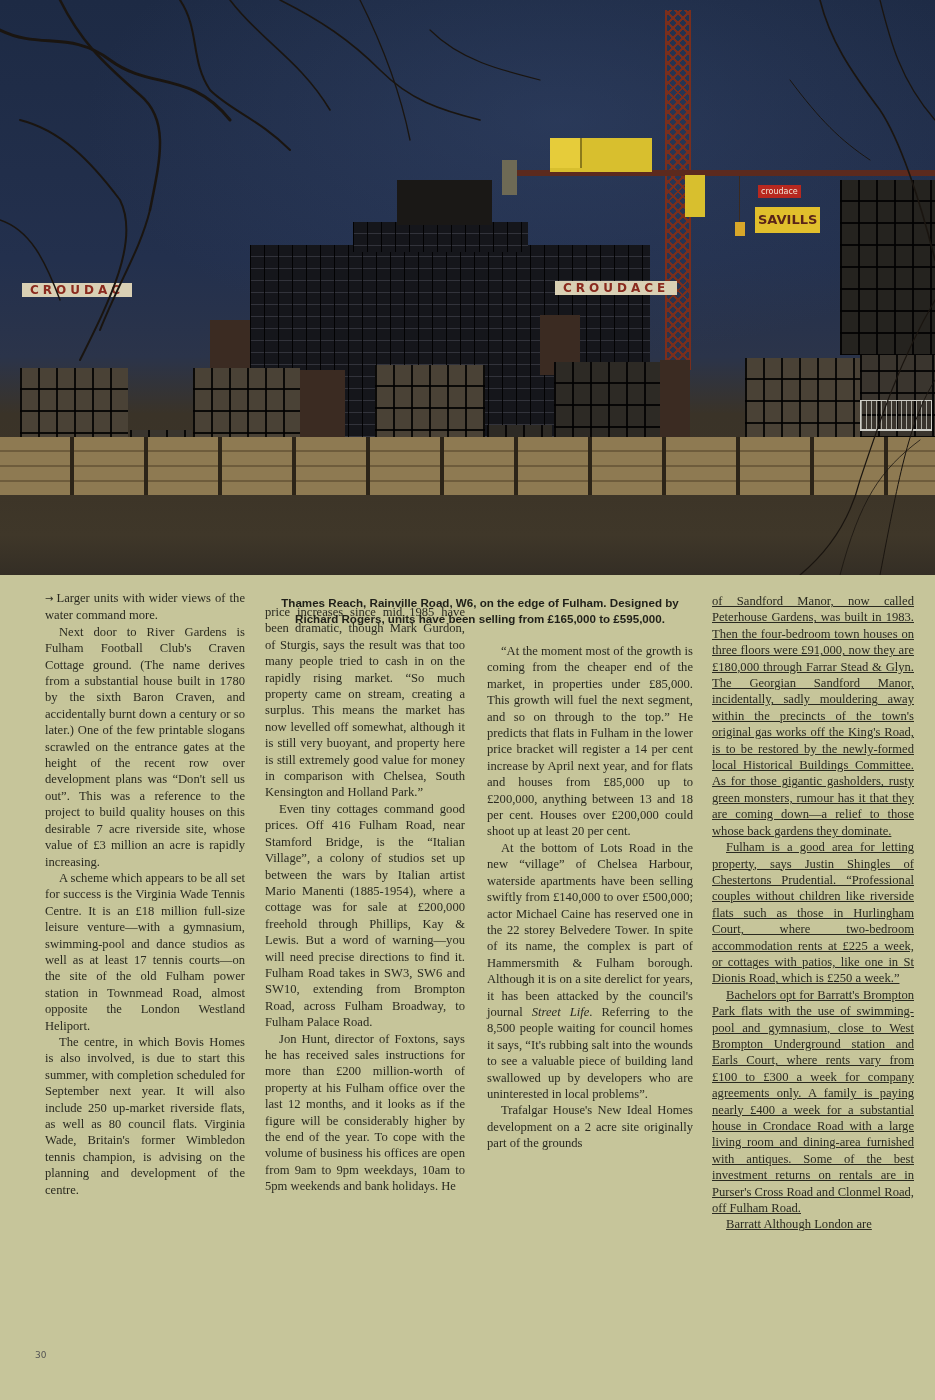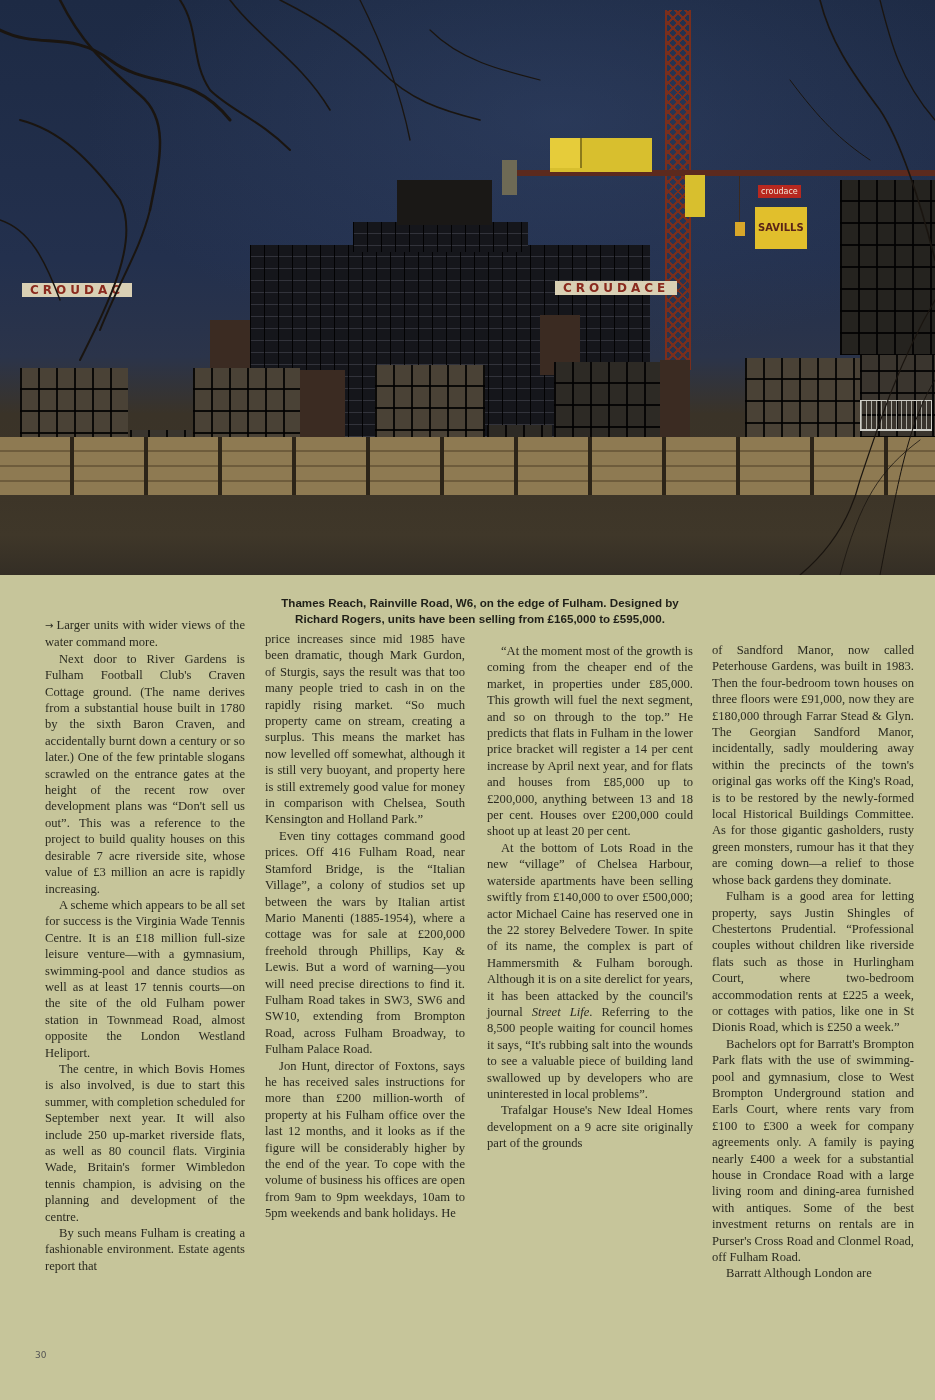--- a/index.html
+++ b/index.html
@@ -35,21 +35,21 @@
   }
   .brick { position:absolute; background:#3b2b22; }
   .sign {
     position:absolute; background:#d9d0b4; color:#8a2a1e;
     font-family:"DejaVu Sans", sans-serif; font-size:12px; font-weight:bold;
     letter-spacing:4px; padding:1px 8px; line-height:12px;
   }
   .sign-red { position:absolute; background:#b8281f; color:#f2e6d6;
     font-family:"DejaVu Sans", sans-serif; font-size:8px; padding:1px 3px; line-height:11px; }
   .sign-yellow { position:absolute; background:#e1bf2c; color:#5a2418;
-    font-family:"DejaVu Sans", sans-serif; font-size:10px; padding:16px 3px; line-height:10px; font-weight:bold; }
+    font-family:"DejaVu Sans", sans-serif; font-size:13px; padding:8px 3px; line-height:10px; font-weight:bold; }
   .balcony { position:absolute; border:1px solid #cfcfc8; border-bottom-width:2px;
     background:repeating-linear-gradient(90deg, rgba(220,220,210,0.7) 0 1px, transparent 1px 5px); }
   .crane-mast { position:absolute; left:665px; top:10px; width:22px; height:360px;
     background:repeating-linear-gradient(45deg,#7a2e1c 0 2px, transparent 2px 7px),
                repeating-linear-gradient(-45deg,#7a2e1c 0 2px, transparent 2px 7px);
     border-left:2px solid #7a2e1c; border-right:2px solid #7a2e1c; }
   .crane-jib { position:absolute; left:505px; top:170px; width:430px; height:6px; background:#5c2a1e; }
   .crane-counter { position:absolute; left:550px; top:138px; width:102px; height:34px; background:#d8bf2e; }
   .crane-counter2 { position:absolute; left:550px; top:138px; width:30px; height:30px; background:#e6cc3a; border-right:2px solid #8b7a1a; }
   .crane-cab { position:absolute; left:685px; top:175px; width:20px; height:42px; background:#d8bf2e; }
@@ -70,25 +70,25 @@
     position:absolute; left:262px; top:595px; width:436px;
     font-family:Liberation Sans, sans-serif; font-weight:bold; font-size:11.6px;
     line-height:16px; text-align:center; color:#1f1f18;
   }
   .col {
     position:absolute; font-size:12.6px; line-height:16.4px;
     text-align:justify; color:#2a2a20;
     font-family:"Liberation Serif", "DejaVu Serif", serif;
   }
   .col p { margin:0; text-indent:14px; }
-  .col p.noindent { text-indent:0;margin-top:27px; }
+  .col p.noindent { text-indent:0; }
   .c1 { left:45px; top:590px; width:200px; }
   .c2 { left:265px; top:604px; width:200px; }
   .c3 { left:487px; top:643px; width:206px; }
-  .c4 { left:712px; top:615px; width:202px; }
+  .c4 { left:712px; top:593px; width:202px;text-decoration:underline; }
   .arrow { font-family:"DejaVu Sans", sans-serif; font-size:10px; letter-spacing:-1px; }
   .page-num { position:absolute; left:35px; top:1350px; font-family:"DejaVu Sans", sans-serif;
     font-size:9px; color:#555; }
   em { font-style:italic; }
 </style>
 </head>
 <body>
 
 <div class="photo">
   <div class="sky-glow"></div>
@@ -158,33 +158,32 @@
   </svg>
 </div>
 
 <div class="caption">Thames Reach, Rainville Road, W6, on the edge of Fulham. Designed by Richard Rogers, units have been selling from £165,000 to £595,000.</div>
 
 <div class="col c1">
   <p class="noindent"><span class="arrow">→</span> <span>Larger units with wider views of the water command more.</span></p>
   <p>Next door to River Gardens is Fulham Football Club's Craven Cottage ground. (The name derives from a substantial house built in 1780 by the sixth Baron Craven, and accidentally burnt down a century or so later.) One of the few printable slogans scrawled on the entrance gates at the height of the recent row over development plans was “Don't sell us out”. This was a reference to the project to build quality houses on this desirable 7 acre riverside site, whose value of £3 million an acre is rapidly increasing.</p>
   <p>A scheme which appears to be all set for success is the Virginia Wade Tennis Centre. It is an £18 million full-size leisure venture—with a gymnasium, swimming-pool and dance studios as well as at least 17 tennis courts—on the site of the old Fulham power station in Townmead Road, almost opposite the London Westland Heliport.</p>
   <p>The centre, in which Bovis Homes is also involved, is due to start this summer, with completion scheduled for September next year. It will also include 250 up-market riverside flats, as well as 80 council flats. Virginia Wade, Britain's former Wimbledon tennis champion, is advising on the planning and development of the centre.</p>
-  <p>By such means Fulham is creating a fashionable environment. Estate agents report that</p>
 </div>
 
 <div class="col c2">
   <p class="noindent">price increases since mid 1985 have been dramatic, though Mark Gurdon, of Sturgis, says the result was that too many people tried to cash in on the rapidly rising market. “So much property came on stream, creating a surplus. This means the market has now levelled off somewhat, although it is still very buoyant, and property here is still extremely good value for money in comparison with Chelsea, South Kensington and Holland Park.”</p>
   <p>Even tiny cottages command good prices. Off 416 Fulham Road, near Stamford Bridge, is the “Italian Village”, a colony of studios set up between the wars by Italian artist Mario Manenti (1885-1954), where a cottage was for sale at £200,000 freehold through Phillips, Kay &amp; Lewis. But a word of warning—you will need precise directions to find it. Fulham Road takes in SW3, SW6 and SW10, extending from Brompton Road, across Fulham Broadway, to Fulham Palace Road.</p>
   <p>Jon Hunt, director of Foxtons, says he has received sales instructions for more than £200 million-worth of property at his Fulham office over the last 12 months, and it looks as if the figure will be considerably higher by the end of the year. To cope with the volume of business his offices are open from 9am to 9pm weekdays, 10am to 5pm weekends and bank holidays. He</p>
 </div>
 
 <div class="col c3">
   <p>“At the moment most of the growth is coming from the cheaper end of the market, in properties under £85,000. This growth will fuel the next segment, and so on through to the top.” He predicts that flats in Fulham in the lower price bracket will register a 14 per cent increase by April next year, and for flats and houses from £85,000 up to £200,000, anything between 13 and 18 per cent. Houses over £200,000 could shoot up at least 20 per cent.</p>
   <p><span>At the bottom of Lots Road in the new “village” of Chelsea Harbour, waterside apartments have been selling swiftly from £140,000 to over £500,000; actor Michael Caine has reserved one in the 22 storey Belvedere Tower. In spite of its name, the complex is part of Hammersmith &amp; Fulham borough. Although it is on a site derelict for years, it has been attacked by the council's journal </span><em>Street Life</em><span>. Referring to the 8,500 people waiting for council homes it says, “It's rubbing salt into the wounds to see a valuable piece of building land swallowed up by developers who are uninterested in local problems”.</span></p>
-  <p>Trafalgar House's New Ideal Homes development on a 9 acre site originally part of the grounds</p>
+  <p>Trafalgar House's New Ideal Homes development on a 2 acre site originally part of the grounds</p>
 </div>
 
 <div class="col c4">
   <p class="noindent">of Sandford Manor, now called Peterhouse Gardens, was built in 1983. Then the four-bedroom town houses on three floors were £91,000, now they are £180,000 through Farrar Stead &amp; Glyn. The Georgian Sandford Manor, incidentally, sadly mouldering away within the precincts of the town's original gas works off the King's Road, is to be restored by the newly-formed local Historical Buildings Committee. As for those gigantic gasholders, rusty green monsters, rumour has it that they are coming down—a relief to those whose back gardens they dominate.</p>
   <p>Fulham is a good area for letting property, says Justin Shingles of Chestertons Prudential. “Professional couples without children like riverside flats such as those in Hurlingham Court, where two-bedroom accommodation rents at £225 a week, or cottages with patios, like one in St Dionis Road, which is £250 a week.”</p>
   <p>Bachelors opt for Barratt's Brompton Park flats with the use of swimming-pool and gymnasium, close to West Brompton Underground station and Earls Court, where rents vary from £100 to £300 a week for company agreements only. A family is paying nearly £400 a week for a substantial house in Crondace Road with a large living room and dining-area furnished with antiques. Some of the best investment returns on rentals are in Purser's Cross Road and Clonmel Road, off Fulham Road.</p>
   <p>Barratt Although London are</p>
 </div>
 
 <div class="page-num">30</div>

